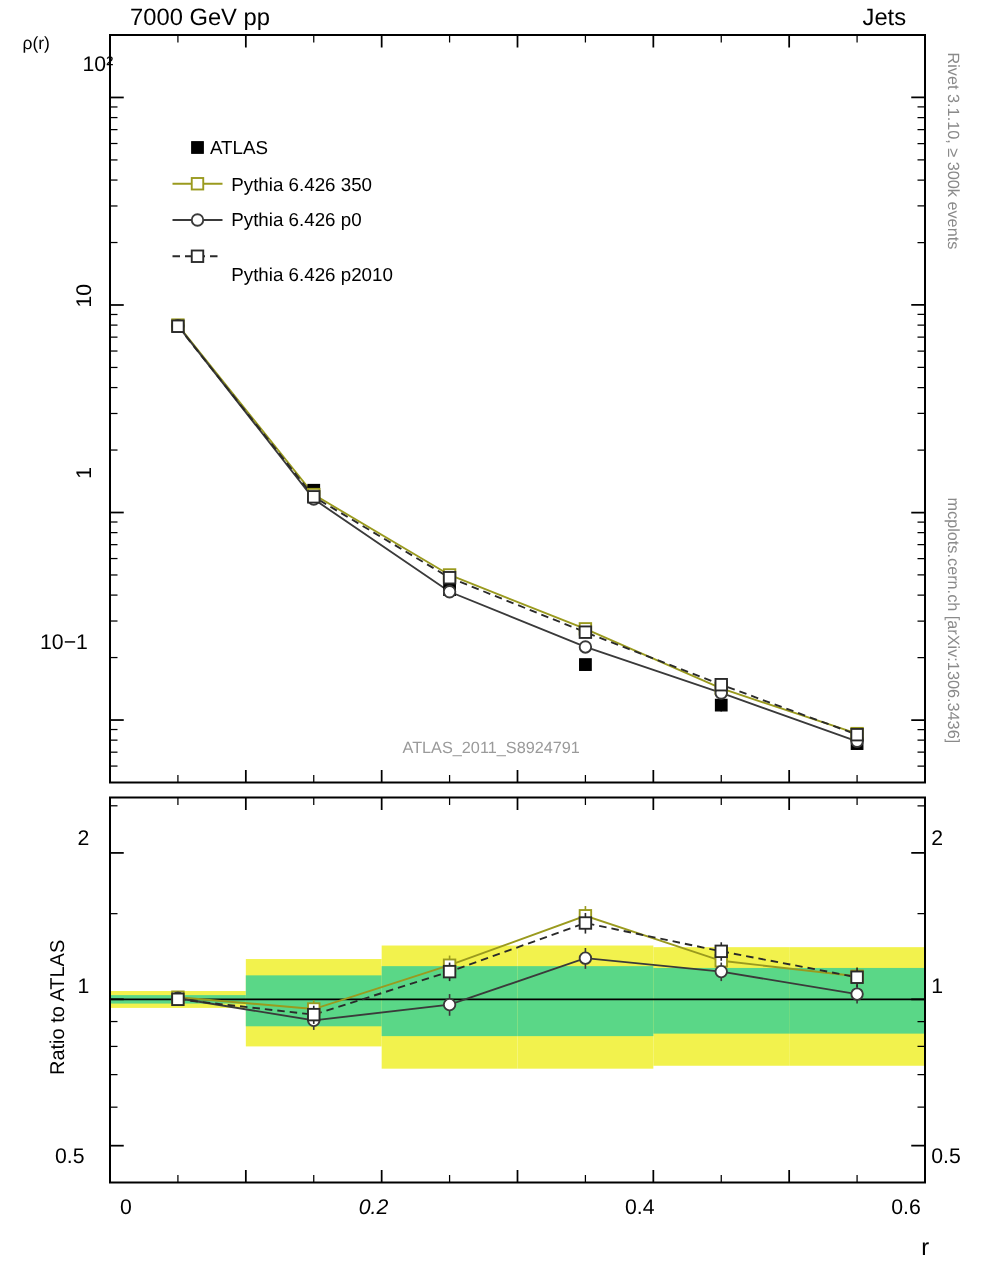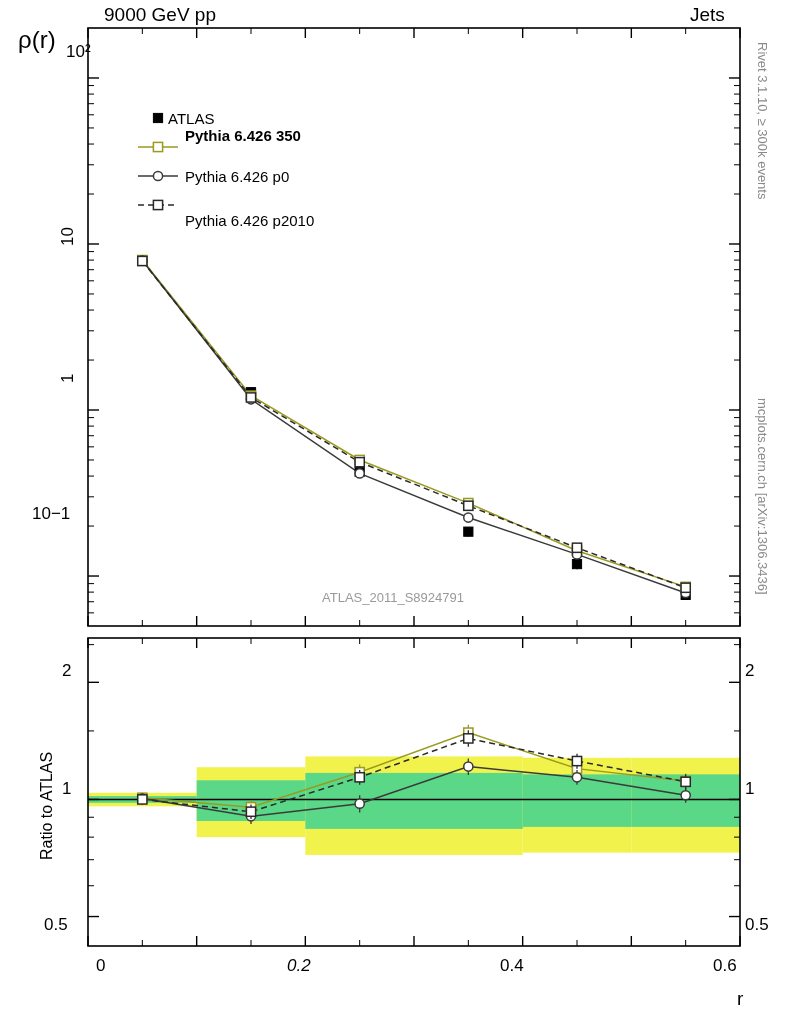--- a/index.html
+++ b/index.html
@@ -7,31 +7,31 @@
   #stage{position:absolute;left:0;top:0;width:786px;height:1024px;}
 
   .txt{position:absolute;white-space:nowrap;}
   .hdr{font-size:19px;}
   .axlabel{font-size:19px;}
   .tick{font-size:17px;}
   .vert{transform-origin:0 0;}
   .rightnote{font-size:13px;color:#8a8a8a;}
   .watermark{font-size:13px;color:#9a9a9a;}
   .legend-text{font-size:15px;}
-  .ylab-main{font-size:24px;}
+  .ylab-main{font-size:14px;}
   .ratio-ylabel{font-size:16px;}
 
   svg{position:absolute;left:0;top:0;}
 </style>
 </head>
 <body>
 
 <div id="stage">
 
-  <div class="txt hdr" style="left:104px;top:4px;">9000 GeV pp</div>
+  <div class="txt hdr" style="left:104px;top:4px;">7000 GeV pp</div>
   <div class="txt hdr" style="left:690px;top:4px;">Jets</div>
 
   <div class="txt rightnote vert" style="left:770px;top:42px;transform:rotate(90deg);">Rivet 3.1.10, ≥ 300k events</div>
   <div class="txt rightnote vert" style="left:770px;top:398px;transform:rotate(90deg);">mcplots.cern.ch [arXiv:1306.3436]</div>
 
   <div class="txt ylab-main" style="left:18px;top:26px;">ρ(r)</div>
 
   <div class="txt tick" style="left:38px;top:42px;margin-left:28px;">10²</div>
   <div class="txt tick vert" style="left:58px;top:246px;transform:rotate(-90deg);">10</div>
   <div class="txt tick vert" style="left:58px;top:383px;transform:rotate(-90deg);">1</div>
@@ -49,21 +49,21 @@
 
   <div class="txt ratio-ylabel vert" style="left:38px;top:860px;transform:rotate(-90deg);">Ratio to ATLAS</div>
 
   <div class="txt tick" style="left:96px;top:956px;">0</div>
   <div class="txt tick" style="left:287px;top:956px;font-style:italic;">0.2</div>
   <div class="txt tick" style="left:500px;top:956px;">0.4</div>
   <div class="txt tick" style="left:713px;top:956px;">0.6</div>
   <div class="txt axlabel" style="left:737px;top:988px;">r</div>
 
   <div class="txt legend-text" style="left:168px;top:110px;">ATLAS</div>
-  <div class="txt legend-text" style="left:185px;top:127px;font-weight:bold;">Pythia 6.426 350</div>
+  <div class="txt legend-text" style="left:185px;top:140px;">Pythia 6.426 350</div>
   <div class="txt legend-text" style="left:185px;top:168px;">Pythia 6.426 p0</div>
   <div class="txt legend-text" style="left:185px;top:212px;">Pythia 6.426 p2010</div>
 
   <svg width="786" height="1024" id="gfx">
       <rect x="88" y="792.8083849399756" width="108.66666666666669" height="13.523308563667342" fill="#f2f24d" stroke="none"></rect>
       <rect x="196.66666666666669" y="767.229238569806" width="108.66666666666669" height="69.90589402274236" fill="#f2f24d" stroke="none"></rect>
       <rect x="305.33333333333337" y="756.4126710640076" width="108.66666666666663" height="98.52324319973559" fill="#f2f24d" stroke="none"></rect>
       <rect x="414" y="756.4126710640076" width="108.66666666666674" height="98.52324319973559" fill="#f2f24d" stroke="none"></rect>
       <rect x="522.6666666666667" y="757.7274727435426" width="108.66666666666663" height="94.8780437021453" fill="#f2f24d" stroke="none"></rect>
       <rect x="631.3333333333334" y="757.7274727435426" width="108.66666666666663" height="94.8780437021453" fill="#f2f24d" stroke="none"></rect>

